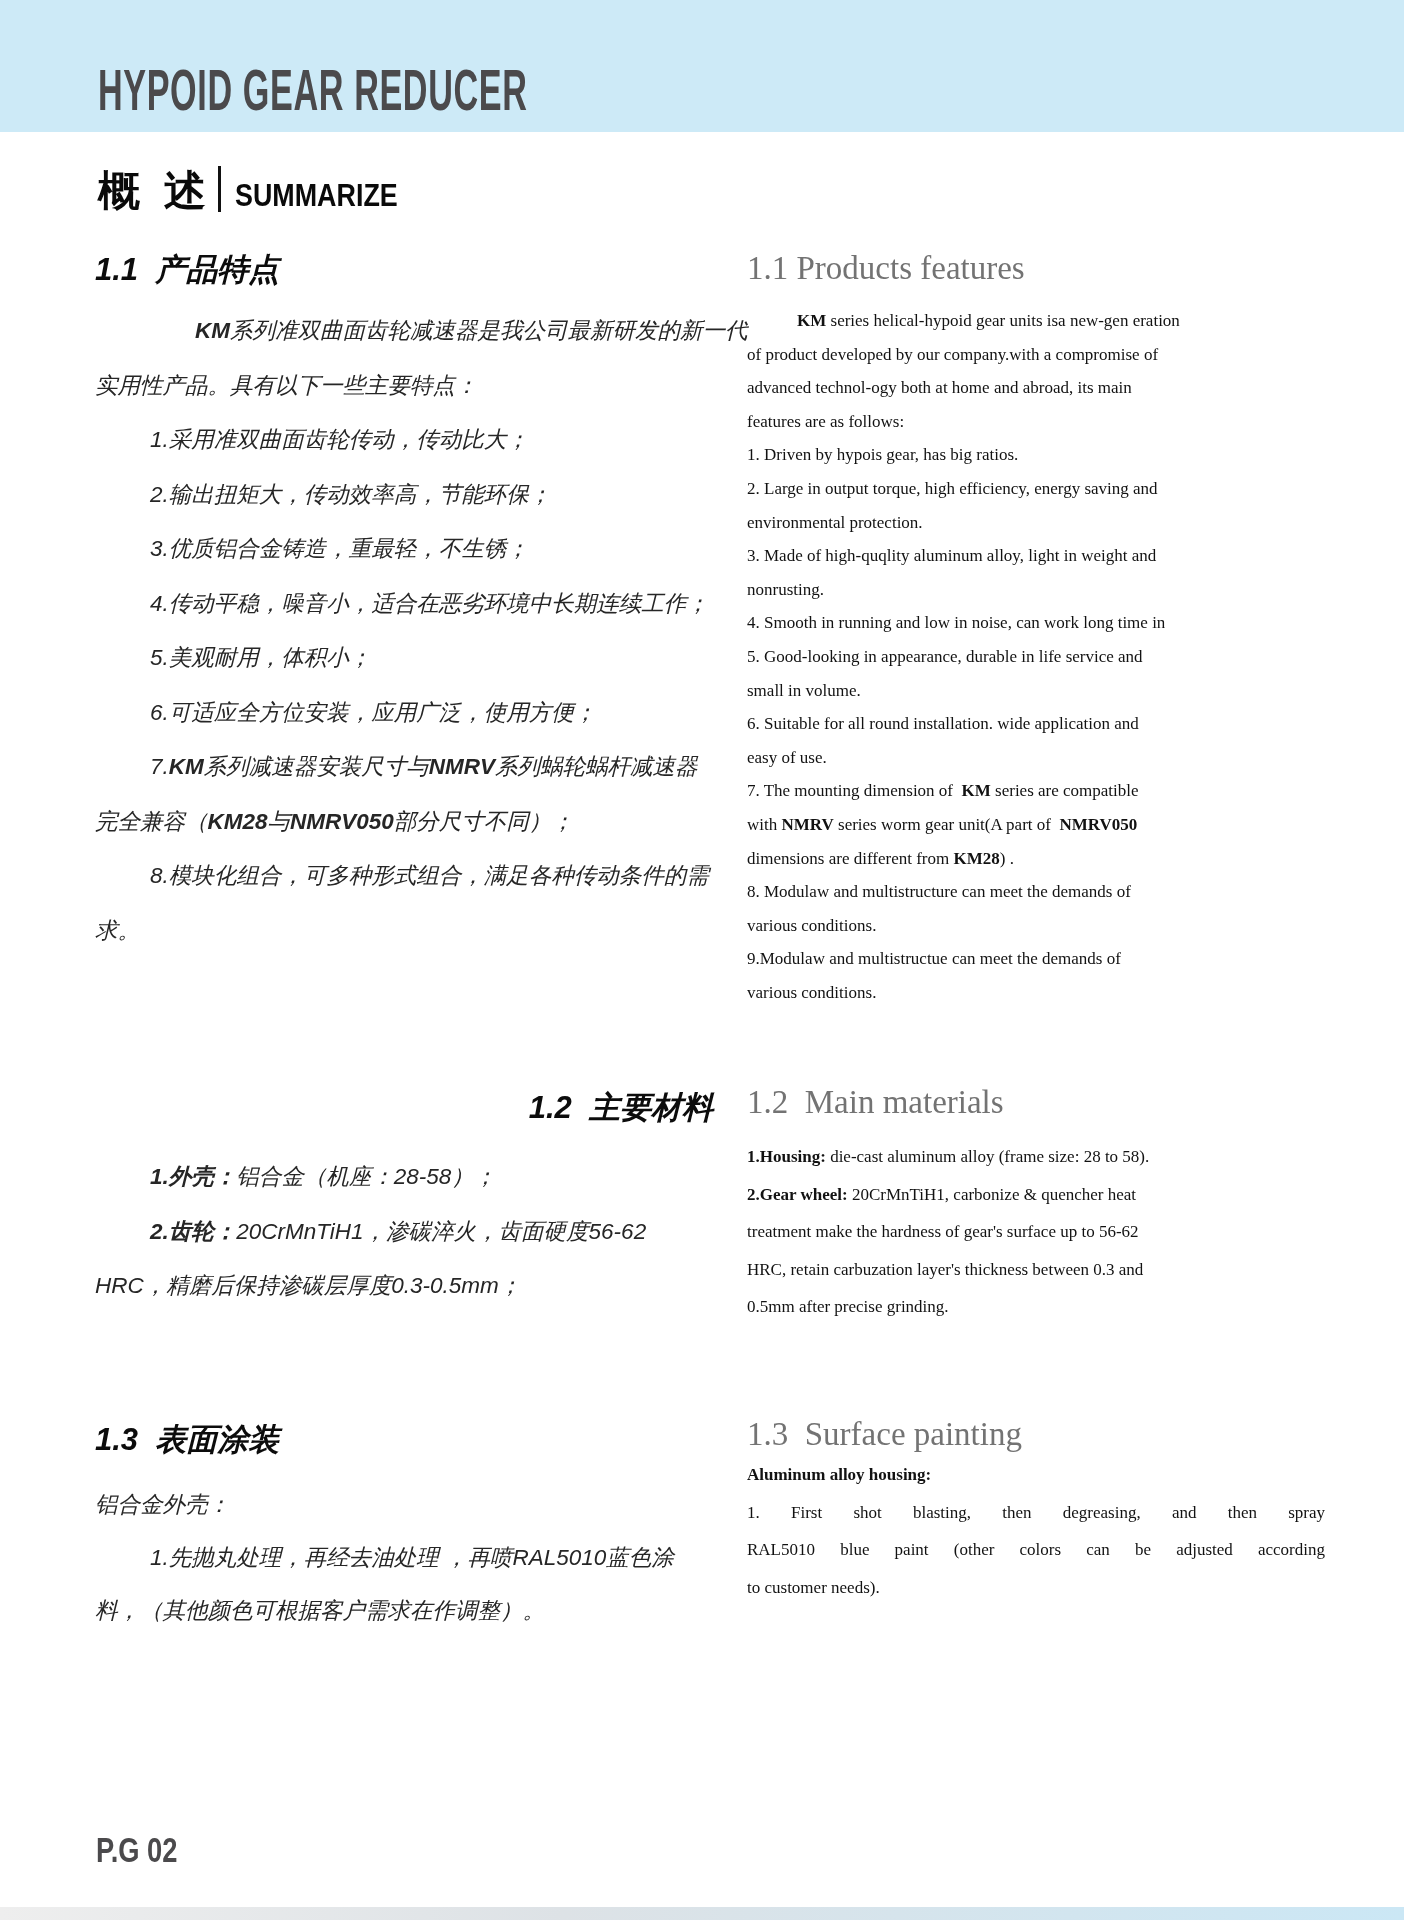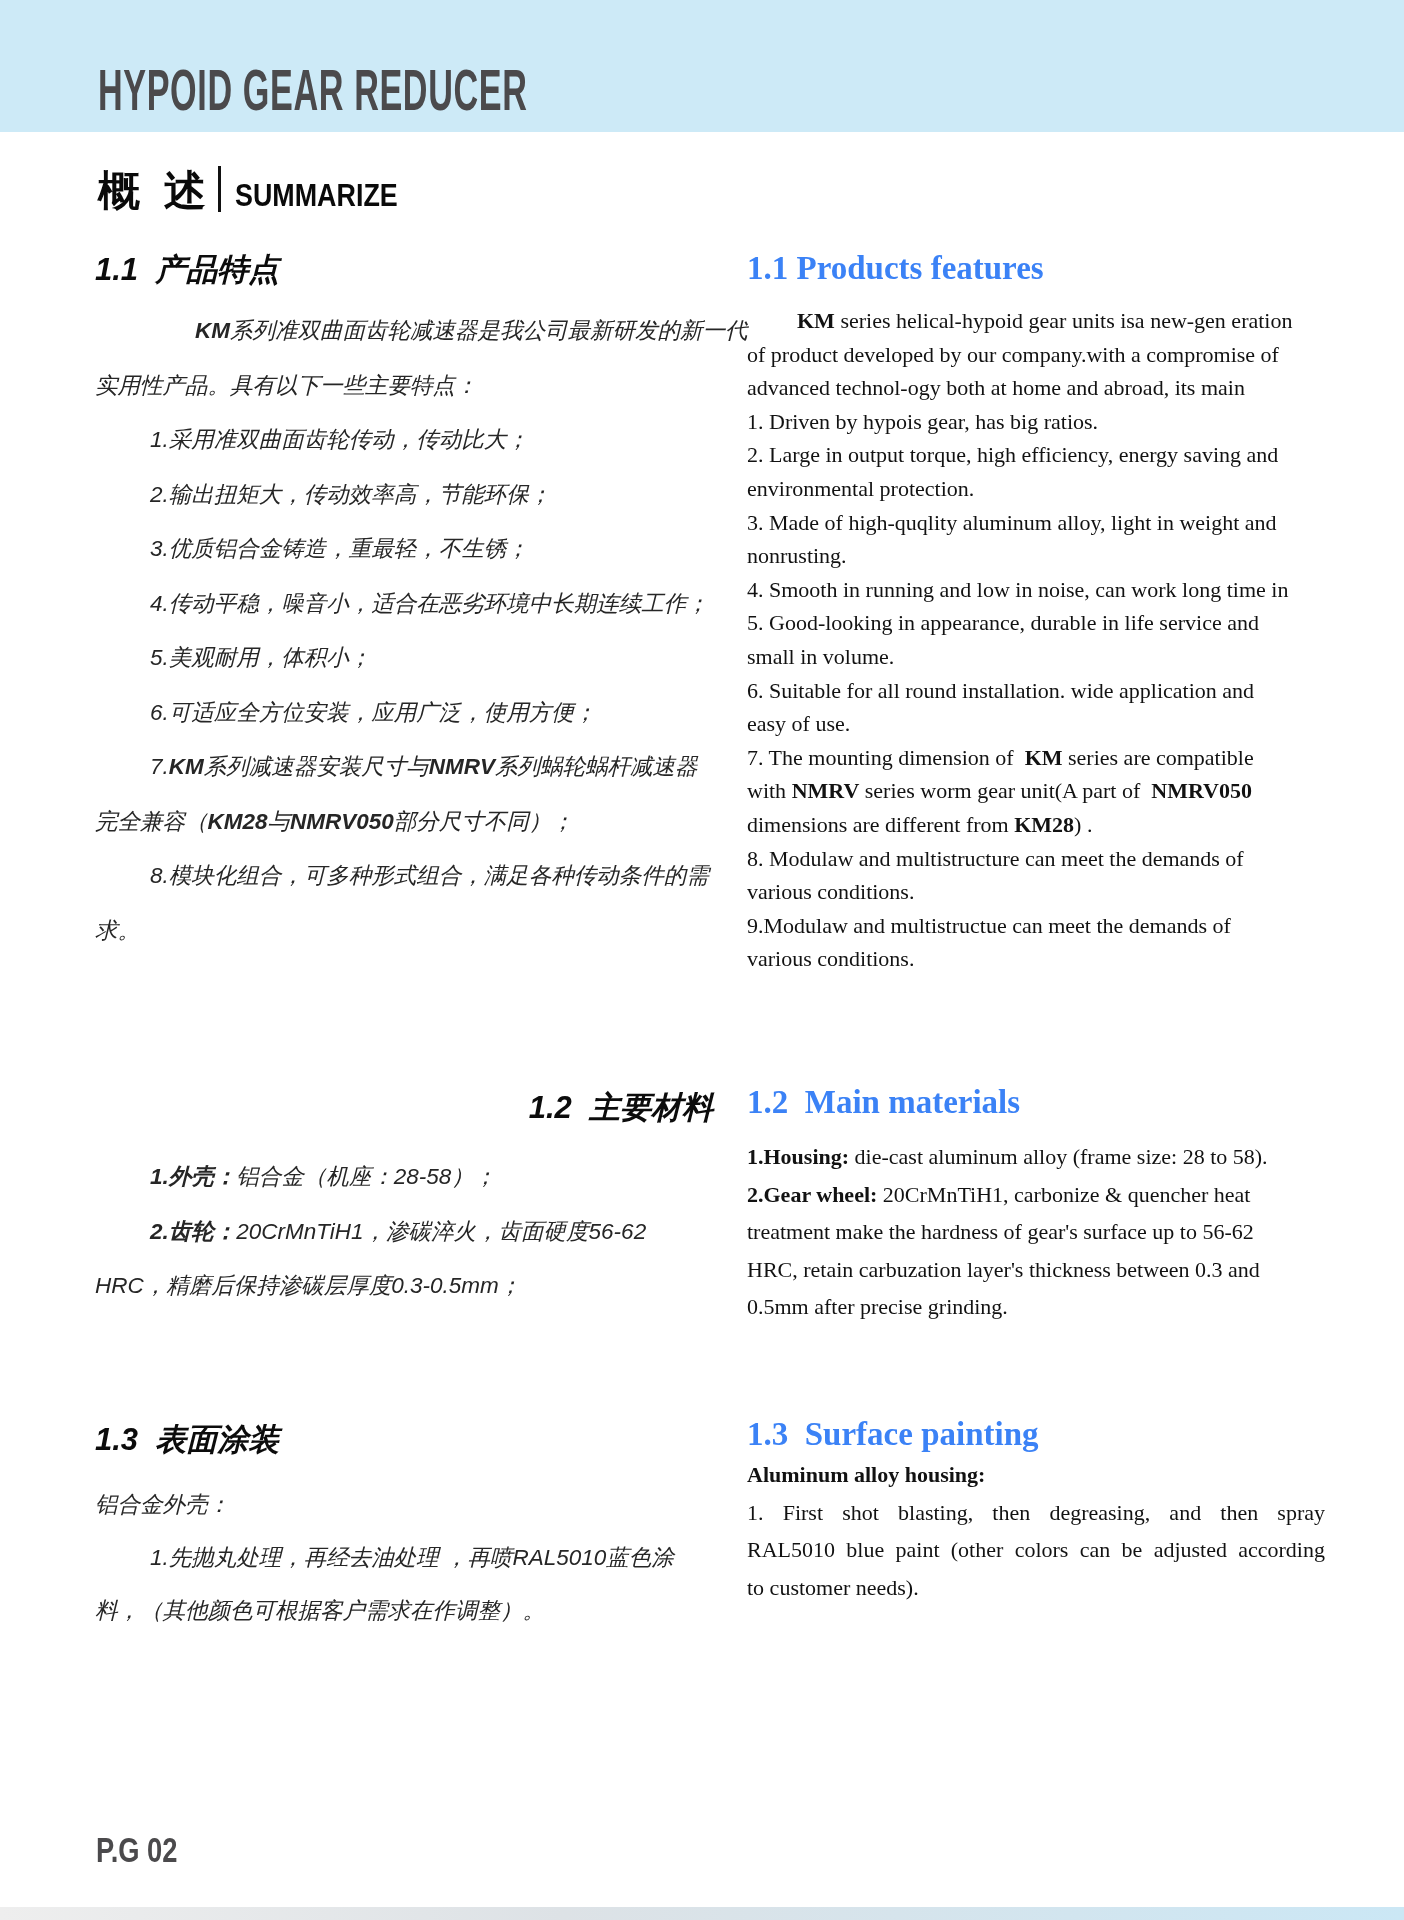--- a/index.html
+++ b/index.html
@@ -18,25 +18,25 @@
   }
   .overview{position:absolute;left:98px;top:166px;display:flex;align-items:flex-end;}
   .ov-cn{font-size:42px;font-weight:bold;color:#0a0a0a;line-height:1;letter-spacing:6px;white-space:pre;}
   .ov-div{width:3px;height:46px;background:#111;margin:0 14px 0 6px;align-self:center;}
   .ov-en{font-size:32px;font-weight:bold;color:#0a0a0a;line-height:1;transform:scaleX(0.84);transform-origin:left bottom;white-space:nowrap;margin-bottom:1px;}
   
   .sec{position:absolute;}
   .col-l{left:95px;width:618px;font-style:italic;}
   .col-r{left:747px;width:578px;}
   .h-cn{font-weight:bold;font-size:31px;line-height:40px;color:#0c0c0c;white-space:pre;margin:0;}
-  .h-en{font-family:"Liberation Serif",serif;font-weight:bold;font-size:33px;line-height:44px;color:#3b82f6;white-space:pre;margin:0;}
+  .h-en{font-family:"Liberation Serif",serif;font-weight:normal;font-size:33px;line-height:44px;color:#737373;white-space:pre;margin:0;}
   .mb14{margin-bottom:14px;} .mb18{margin-bottom:18px;} .mb20{} .mb22{margin-bottom:22px;text-align:right;}
   .cnl{font-size:22.5px;line-height:54.5px;color:#262626;white-space:pre;}
   .cnl2{line-height:53px;}
-  .enl{font-family:"Liberation Serif",serif;font-size:22px;line-height:33.6px;color:#121212;white-space:pre;}
+  .enl{font-family:"Liberation Serif",serif;font-size:17px;line-height:33.6px;color:#121212;white-space:pre;}
   .enl2{line-height:37.5px;}
   .ind1{padding-left:55px;}
   .ind2{padding-left:100px;}
   .ind1e{padding-left:50px;}
   .just{white-space:normal;text-align:justify;text-align-last:justify;}
   .cnl b,.enl b{font-weight:bold;}
   
   .pg{
     position:absolute;left:96px;top:1832px;
     font-weight:bold;font-size:35px;line-height:1;color:var(--title,#4b4a4c);
@@ -73,20 +73,21 @@
     <div class="cnl"><span>完全兼容（</span><b>KM28</b><span>与</span><b>NMRV050</b><span>部分尺寸不同）；</span></div>
     <div class="cnl ind1">8.模块化组合，可多种形式组合，满足各种传动条件的需</div>
     <div class="cnl">求。</div>
   </div>
 
   <div class="sec col-r" style="top:246px">
     <div class="h-en mb14">1.1 Products features</div>
     <div class="enl ind1e"><b>KM</b><span> series helical-hypoid gear units isa new-gen eration</span></div>
     <div class="enl">of product developed by our company.with a compromise of</div>
     <div class="enl">advanced technol-ogy both at home and abroad, its main</div>
+    <div class="enl">features are as follows:</div>
     <div class="enl">1. Driven by hypois gear, has big ratios.</div>
     <div class="enl">2. Large in output torque, high efficiency, energy saving and</div>
     <div class="enl">environmental protection.</div>
     <div class="enl">3. Made of high-quqlity aluminum alloy, light in weight and</div>
     <div class="enl">nonrusting.</div>
     <div class="enl">4. Smooth in running and low in noise, can work long time in</div>
     <div class="enl">5. Good-looking in appearance, durable in life service and</div>
     <div class="enl">small in volume.</div>
     <div class="enl">6. Suitable for all round installation. wide application and</div>
     <div class="enl">easy of use.</div>

